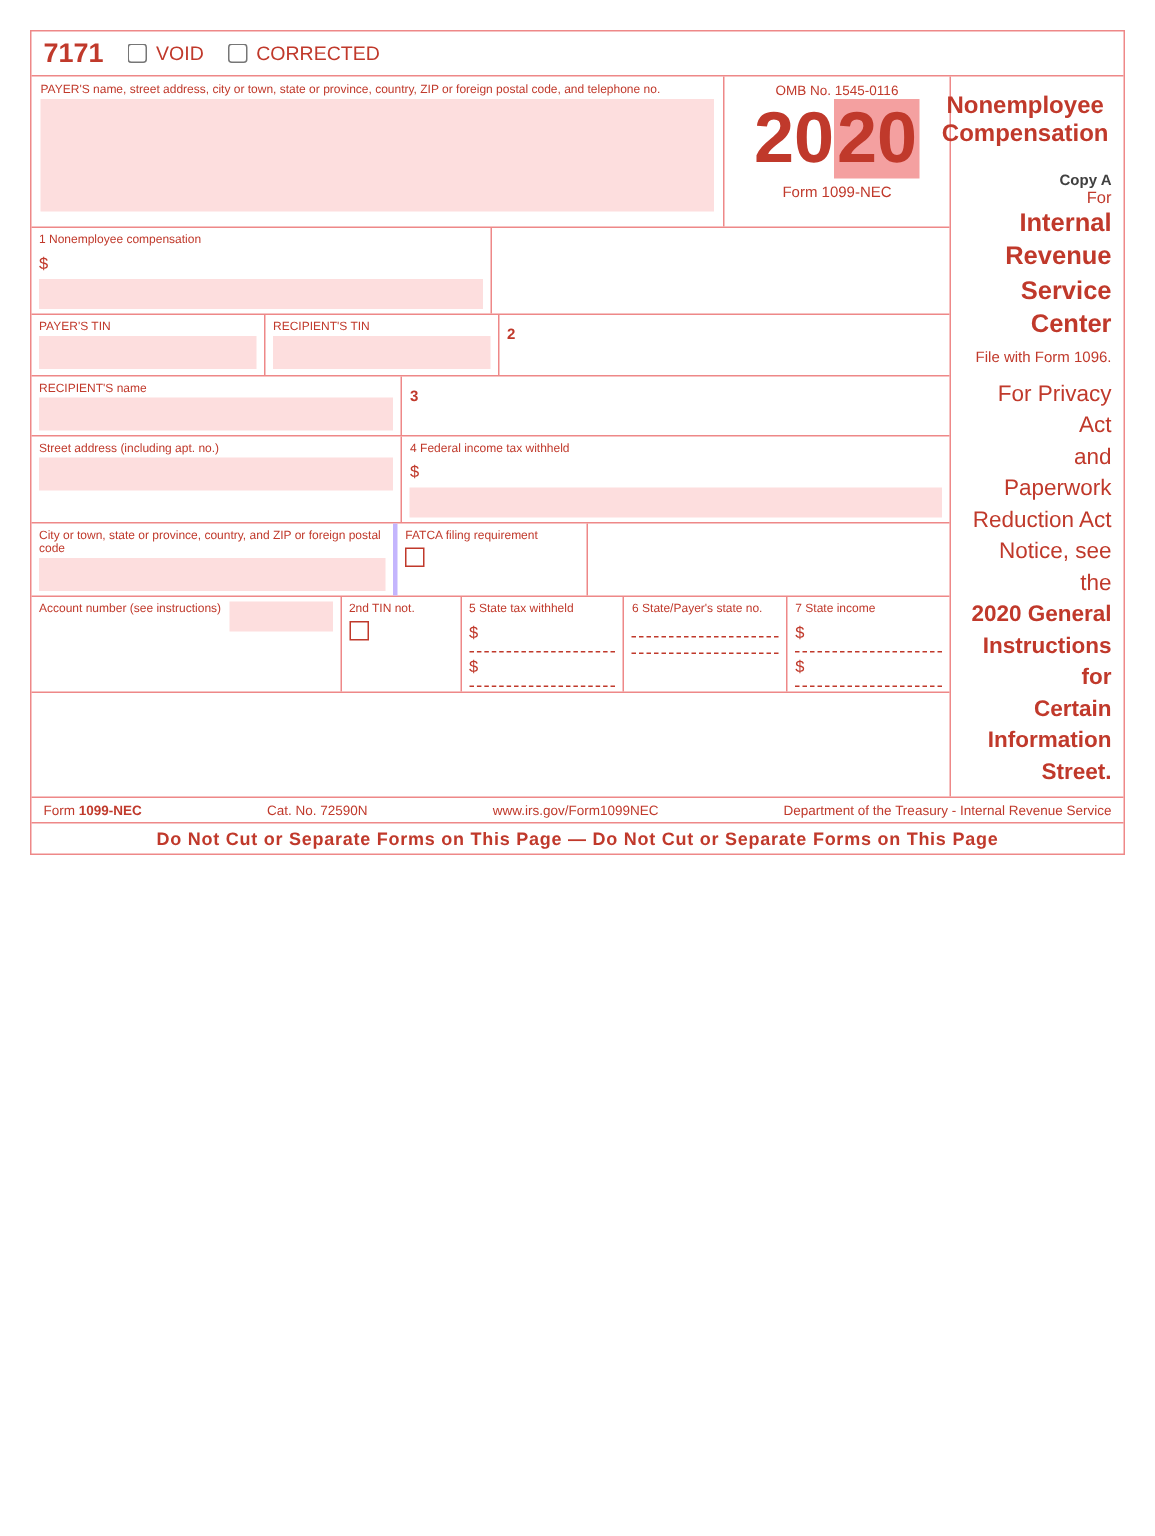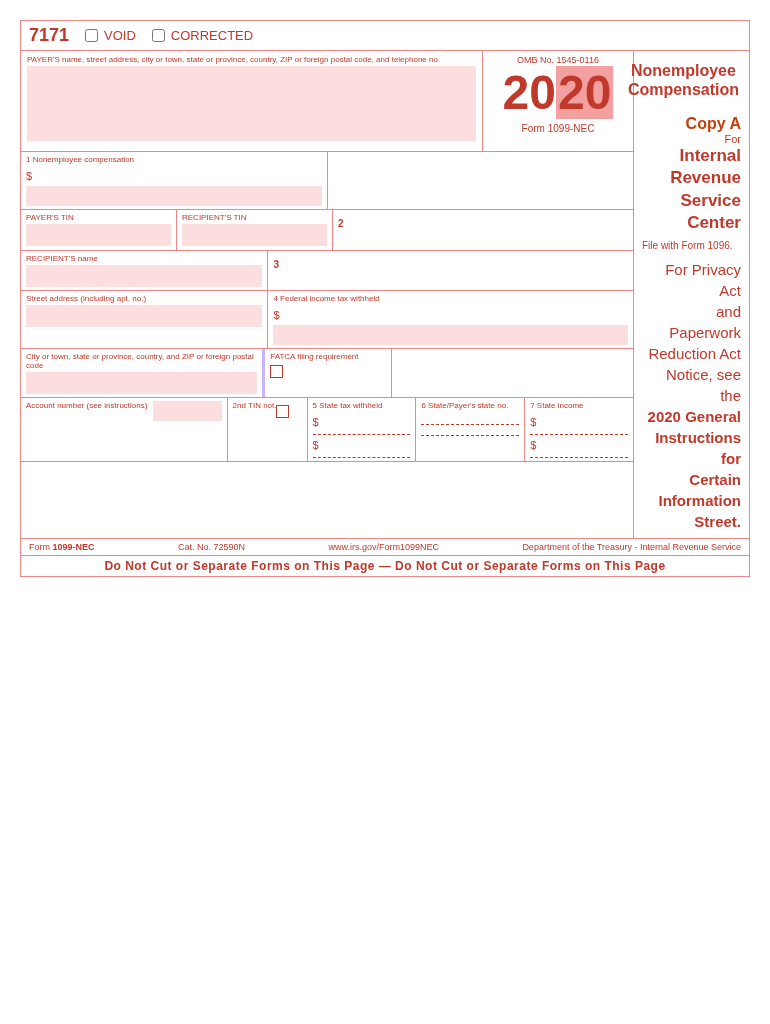--- a/index.html
+++ b/index.html
@@ -97,44 +97,44 @@
       font-size: 8px;
       color: #c0392b;
       margin-bottom: 2px;
     }
     .dollar-sign {
       font-size: 11px;
       color: #c0392b;
     }
     
     .copy-label {
-      font-size: 16px;
-      font-weight: bold;
-      color: #c2410c;
+      font-size: 10px;
+      font-weight: bold;
+      color: #404040;
       text-align: right;
       width: 100%;
     }
     .for-label {
       font-size: 11px;
       color: #c0392b;
       text-align: right;
       width: 100%;
     }
     .irs-label {
       font-size: 17px;
       color: #c0392b;
       font-weight: bold;
       text-align: right;
       width: 100%;
       line-height: 1.3;
     }
     .file-form {
       font-size: 10px;
       color: #c0392b;
-      text-align: left;
+      text-align: right;
       width: 100%;
       margin-top: 6px;
     }
     .privacy-notice {
       font-size: 15px;
       color: #c0392b;
       text-align: right;
       width: 100%;
       margin-top: 8px;
       line-height: 1.4;
@@ -253,21 +253,21 @@
       background: #fddede;
       flex: 1;
       min-height: 20px;
       border: none;
     }
     .tin-2nd-cell {
       width: 80px;
       padding: 3px 5px;
       border-right: 1px solid #e88;
       display: flex;
-      flex-direction: row;
+      flex-direction: column;
     }
     .tin-2nd-label {
       font-size: 8px;
       color: #c0392b;
     }
     .tin-2nd-checkbox {
       margin-top: 4px;
       width: 13px;
       height: 13px;
       border: 1px solid #c0392b;

